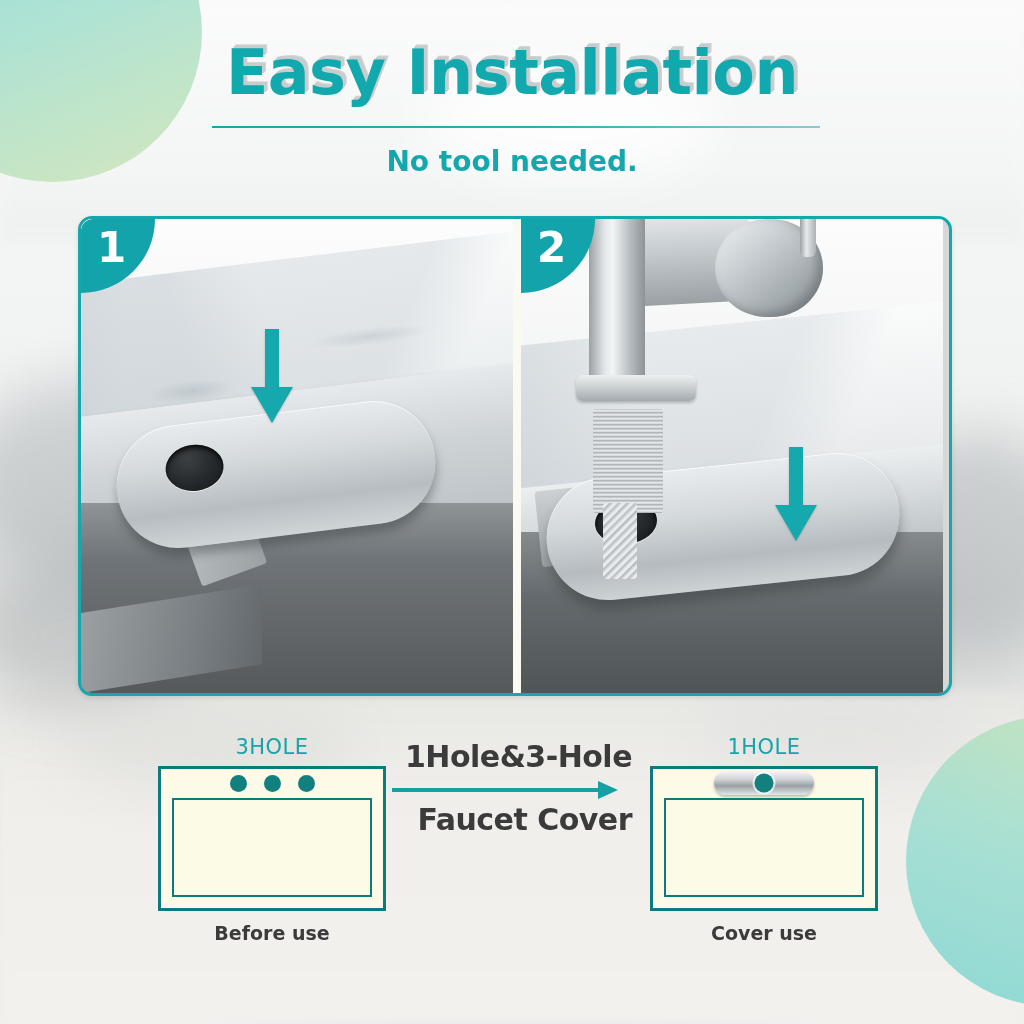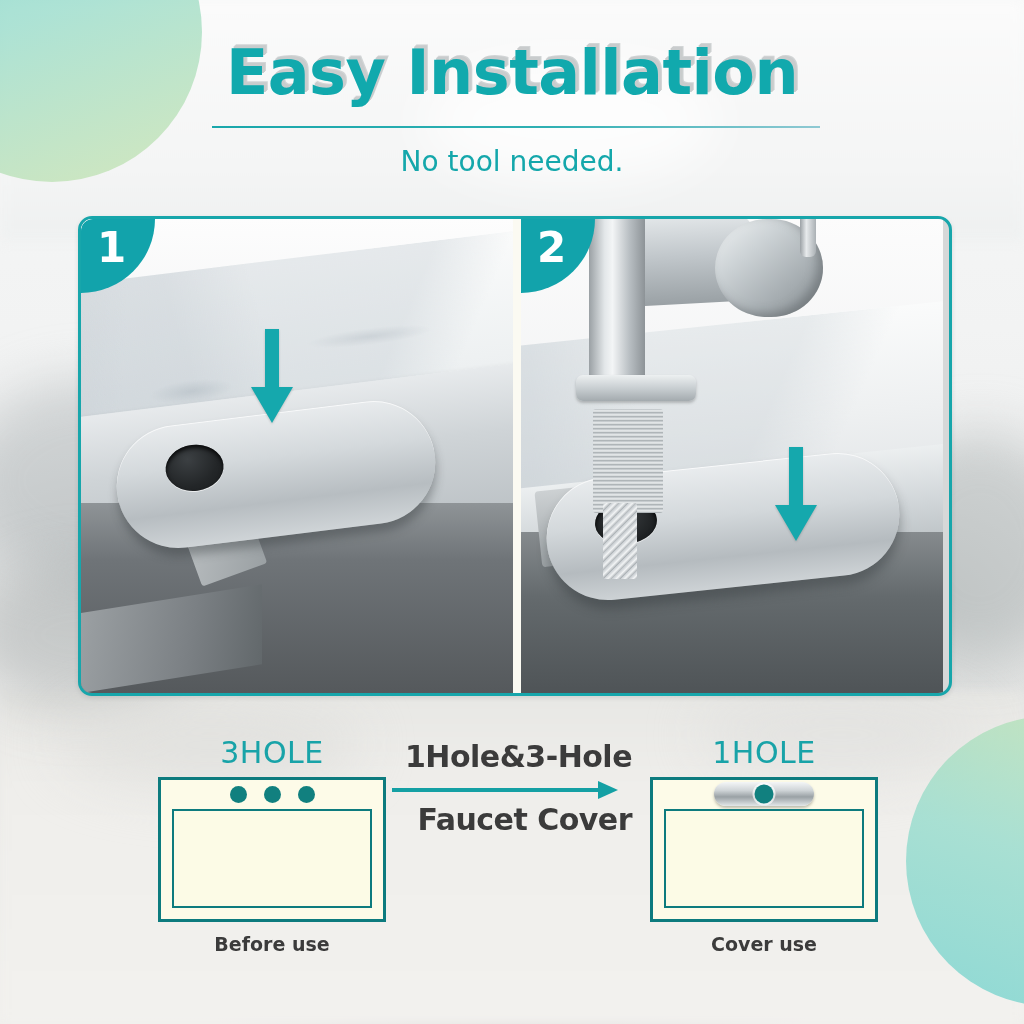--- a/index.html
+++ b/index.html
@@ -98,20 +98,21 @@
     background: linear-gradient(90deg,#19a7ab 0%, #2fb0b3 55%, #8fc9d3 100%);
   }
   .subhead {
     position: absolute;
     left: 0; top: 145px;
     width: 1024px;
     text-align: center;
     font-size: 28px;
     color: #14a7ab;
     font-family: "DejaVu Sans", "Liberation Sans", sans-serif;
+    font-weight: bold;
   }
 
   
   .panels {
     position: absolute;
     left: 78px; top: 216px;
     width: 868px; height: 474px;
     border: 3px solid #17a6ab;
     border-radius: 14px;
     overflow: hidden;
@@ -316,21 +317,21 @@
     width: 1024px; height: 240px;
   }
   .cmp-col {
     position: absolute;
     width: 228px;
     text-align: center;
   }
   .cmp-left  { left: 158px; }
   .cmp-right { left: 650px; }
   .cmp-title {
-    font-size: 30px;
+    font-size: 21px;
     color: #18a3a8;
     font-family: "DejaVu Sans", "Liberation Sans", sans-serif;
     margin-bottom: 7px;
     letter-spacing: .5px;
   }
   .sink-box {
     position: relative;
     width: 228px; height: 145px;
     border: 3px solid #0d7b7e;
     background: #fdfbe8;

